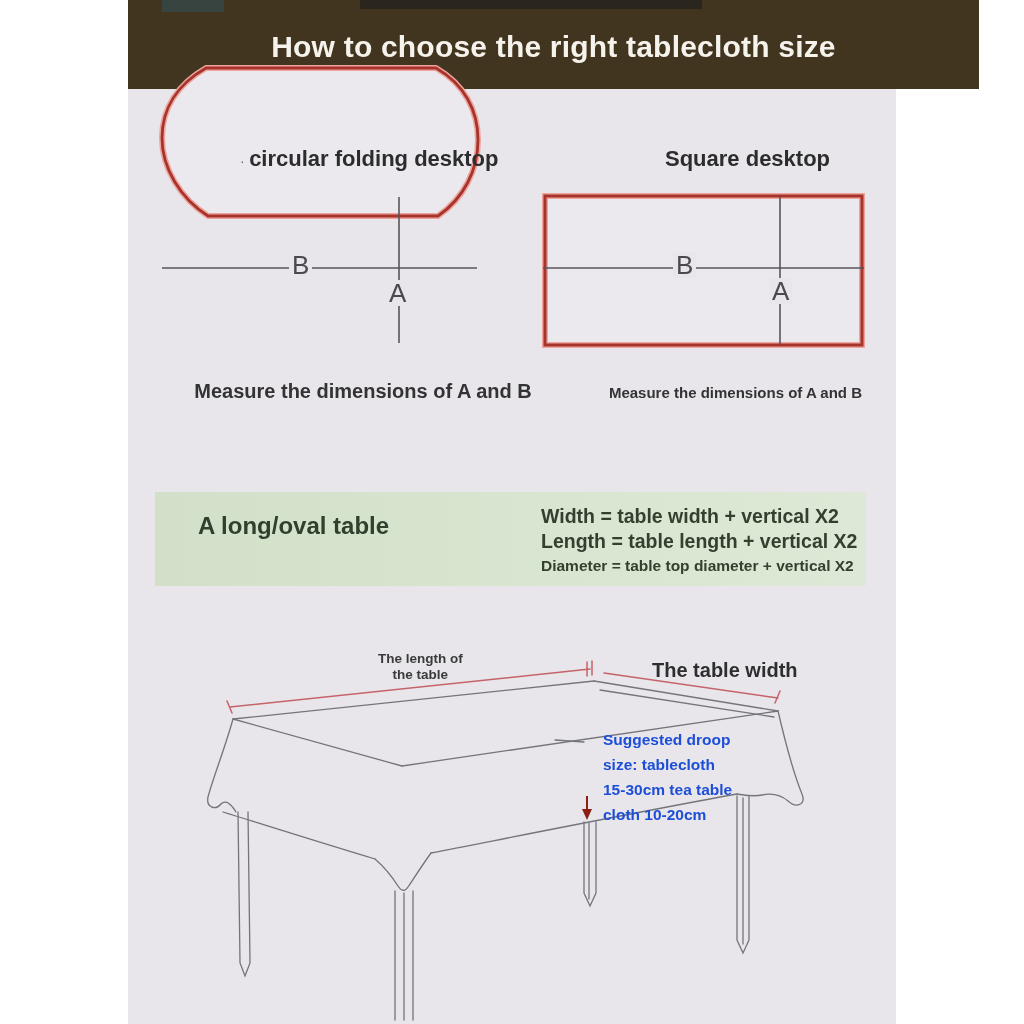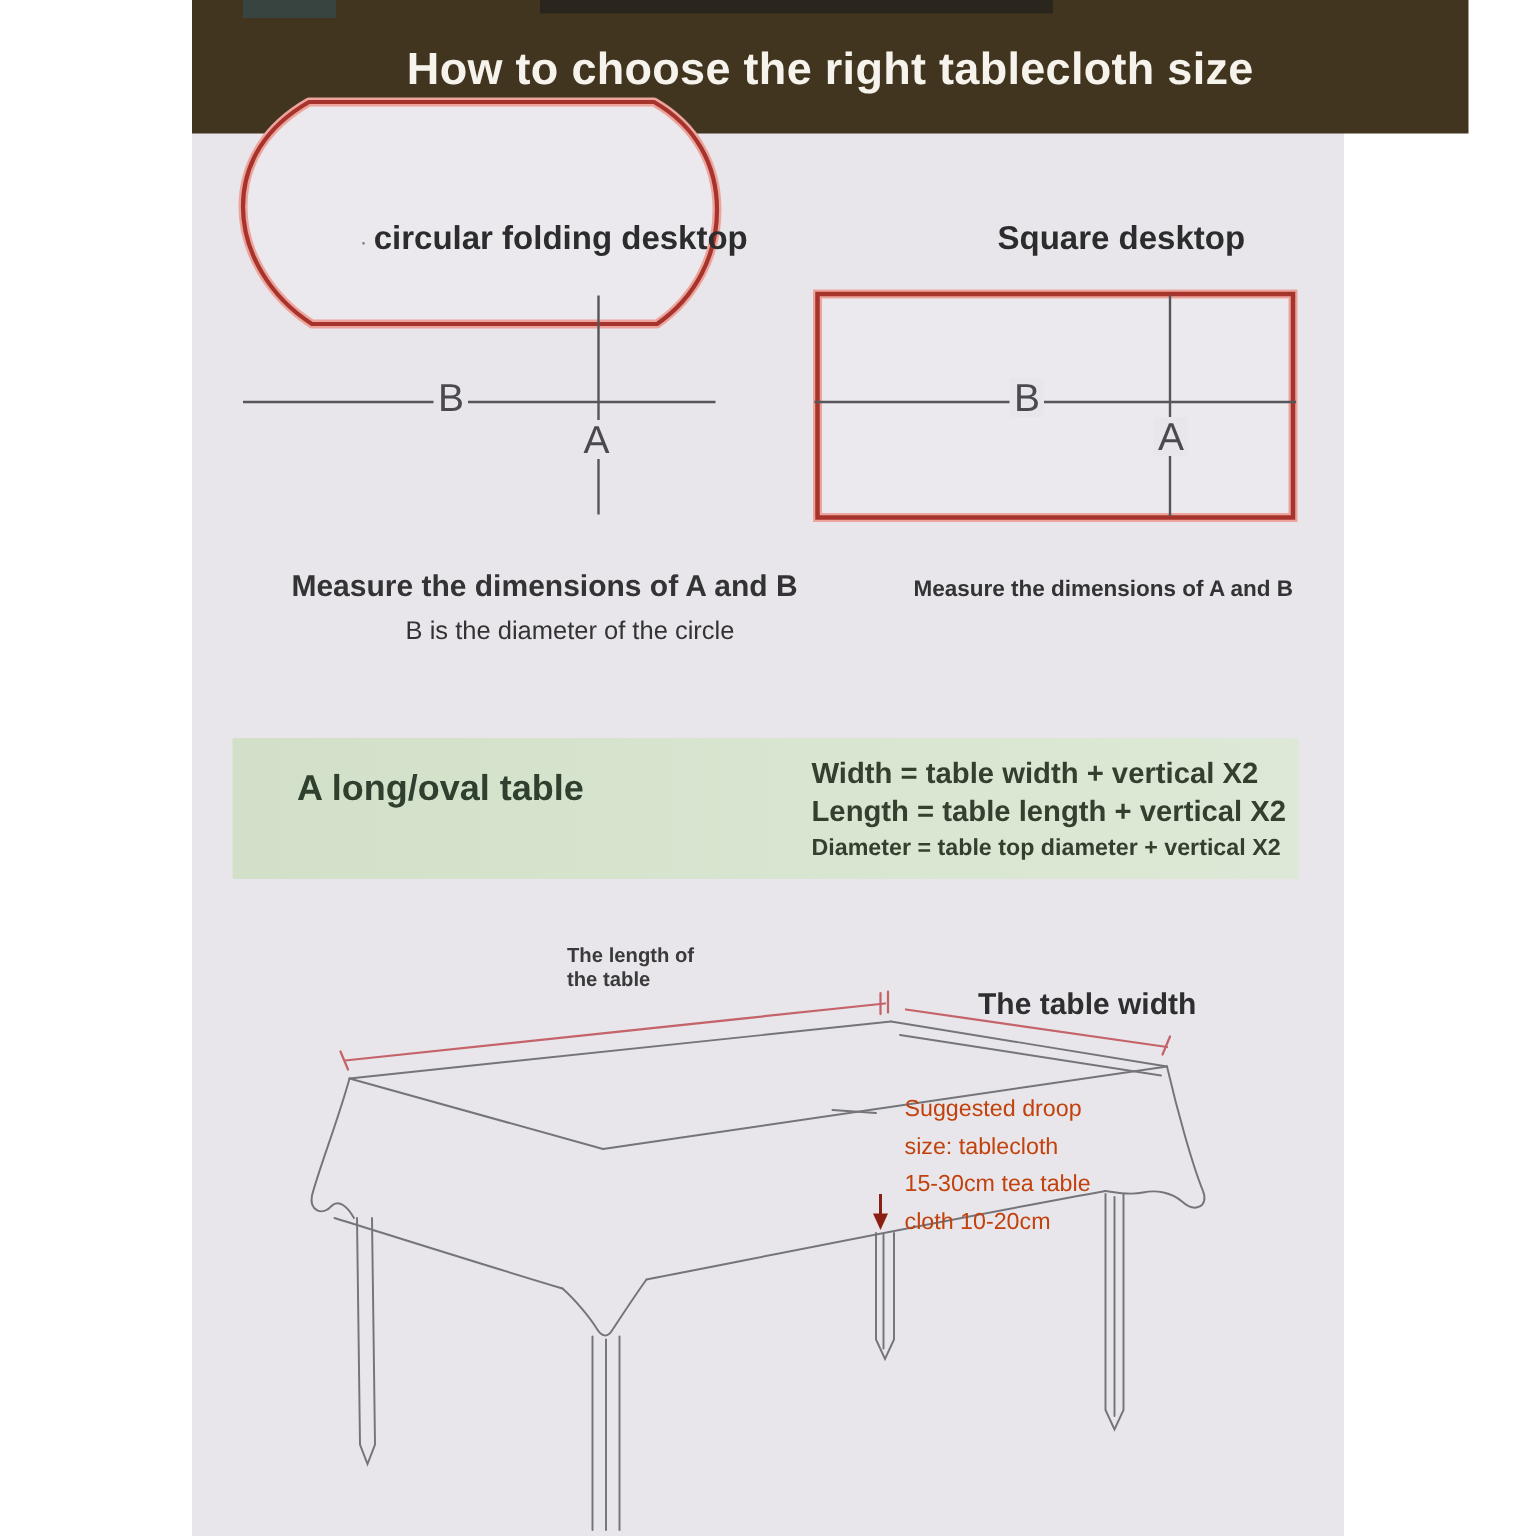--- a/index.html
+++ b/index.html
@@ -58,21 +58,21 @@
     position:absolute;left:386px;top:12px;width:320px;
     color:#33402f;
   }
   .banner-formula{font-size:19.5px;font-weight:600;line-height:25px;white-space:nowrap;}
   .banner-formula.small{font-size:15.5px;line-height:24px;}
   
   .len-label{
     font-size:13.5px;font-weight:600;color:#3a3a3c;line-height:16px;
   }
   .width-label{font-size:20px;font-weight:600;color:#2e2e30;}
-  .droop-note{font-size:15.5px;font-weight:400;color:#c2410c;line-height:25px;}
+  .droop-note{font-size:15.5px;font-weight:700;color:#1d4ed8;line-height:25px;}
   svg{position:absolute;left:0;top:0;}
 </style>
 </head>
 <body>
 
 <div class="content">
 
   <div class="header">
     <div class="artifact-teal"></div>
     <div class="artifact-bar"></div>
@@ -140,33 +140,32 @@
     <span class="diag-title">circular folding desktop</span>
   </div>
   <div class="abs diag-title" style="left:537px;top:146px;">Square desktop</div>
 
   <div class="abs axis-label" style="left:161px;top:252px;">B</div>
   <div class="abs axis-label" style="left:258px;top:280px;">A</div>
   <div class="abs axis-label" style="left:545px;top:252px;">B</div>
   <div class="abs axis-label" style="left:641px;top:278px;">A</div>
 
   <div class="abs caption-lg" style="left:0;top:380px;width:470px;text-align:center;">Measure the dimensions of A and B</div>
-  <div class="abs caption-md" style="left:0;top:411px;width:504px;text-align:center;">B is the diameter of the circle</div>
   <div class="abs caption-sm" style="left:450px;top:384px;width:315px;text-align:center;">Measure the dimensions of A and B</div>
 
   <div class="banner">
     <div class="banner-title">A long/oval table</div>
     <div class="banner-formulas">
       <div class="banner-formula">Width = table width + vertical X2</div>
       <div class="banner-formula">Length = table length + vertical X2</div>
       <div class="banner-formula small">Diameter = table top diameter + vertical X2</div>
     </div>
   </div>
 
-  <div class="abs len-label" style="left:250px;top:629px;">
+  <div class="abs len-label" style="left:250px;top:651px;text-align:center;">
     <div>The length of</div>
     <div>the table</div>
   </div>
   <div class="abs width-label" style="left:524px;top:659px;">The table width</div>
 
   <div class="abs droop-note" style="left:475px;top:727px;">
     <div>Suggested droop</div>
     <div>size: tablecloth</div>
     <div>15-30cm tea table</div>
     <div>cloth 10-20cm</div>

